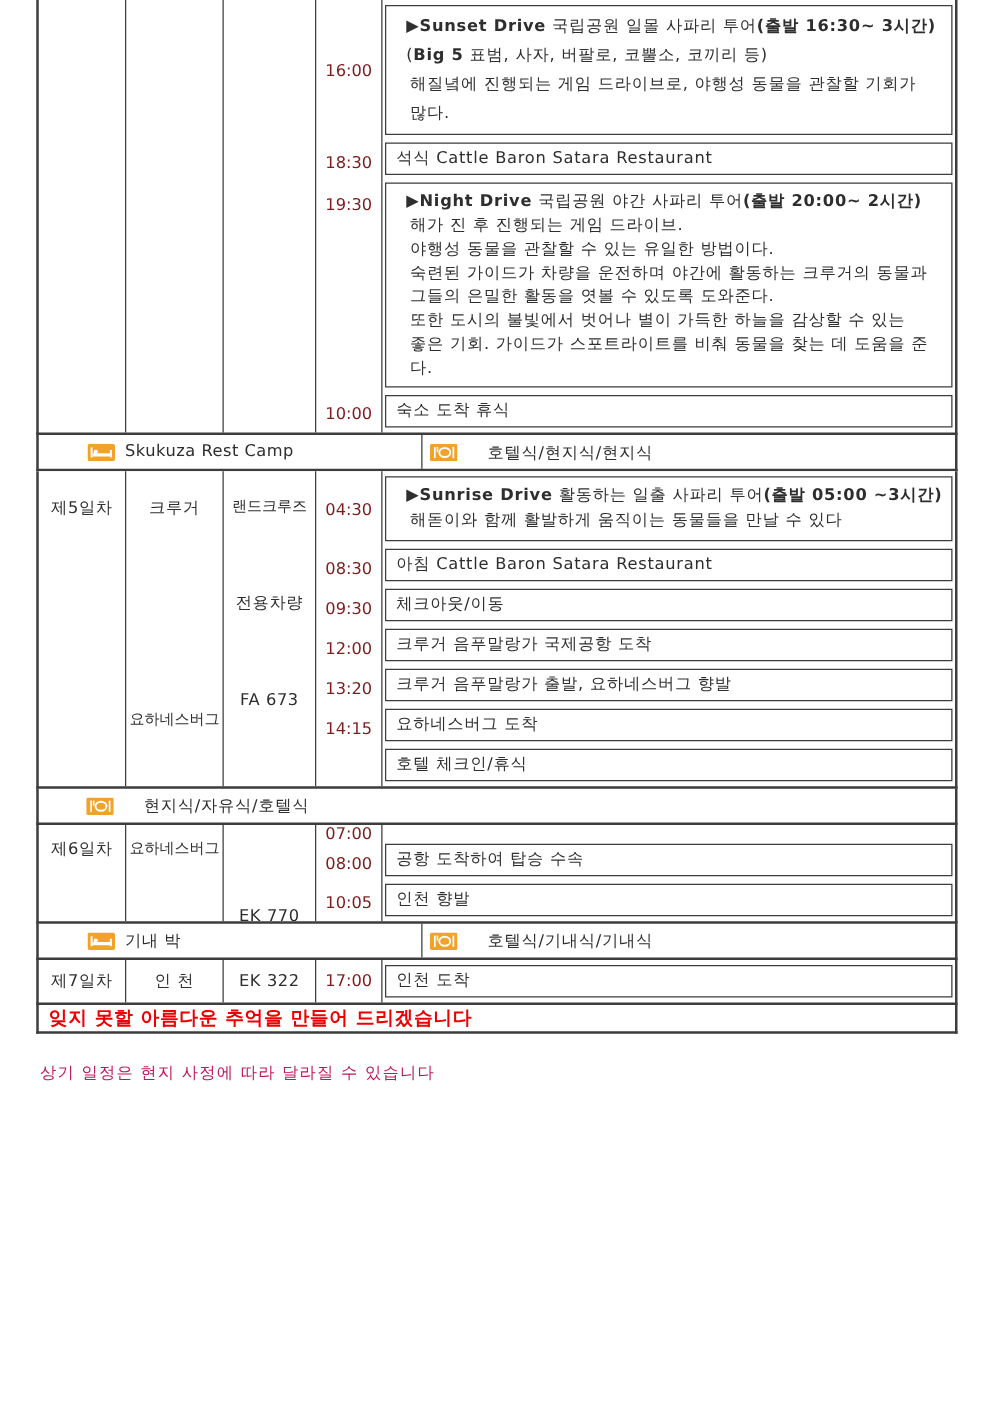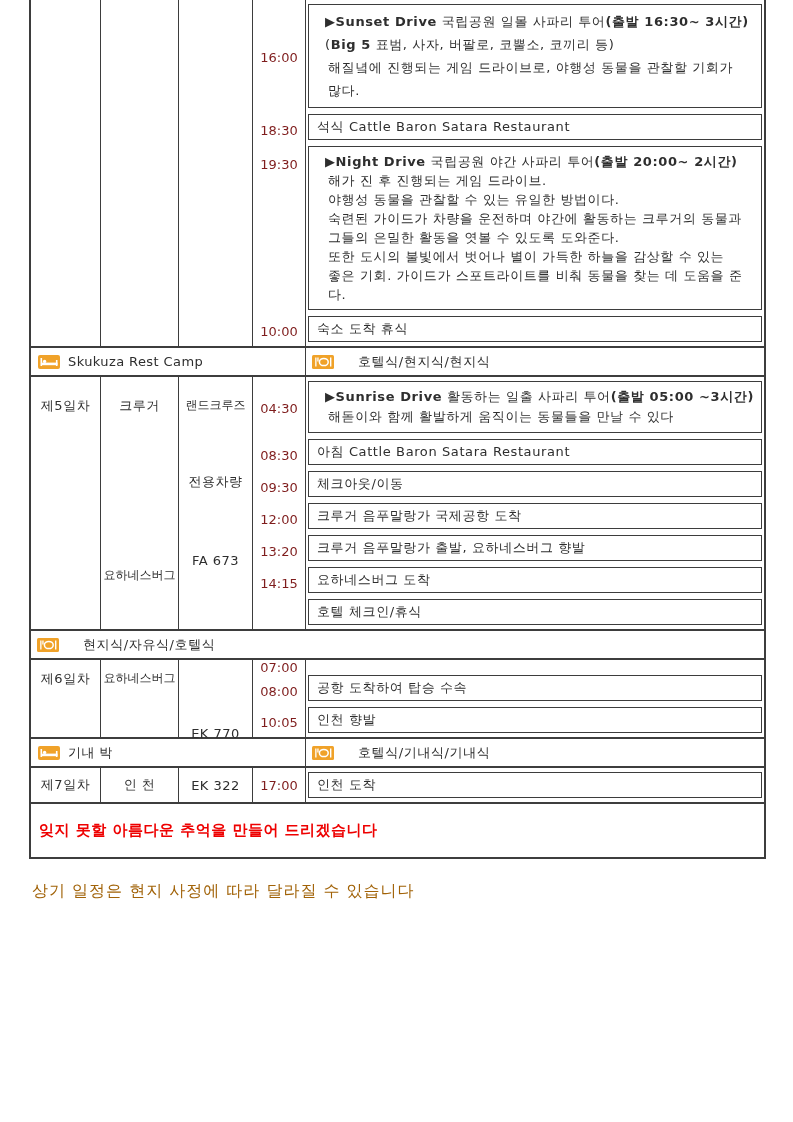--- a/index.html
+++ b/index.html
@@ -52,44 +52,44 @@
   .dbox.multi { display: block; padding: 5px 16px; }
   .dbox.lh23 { line-height: 23px; }
   .dbox.lh19 { line-height: 19px; }
   .b { font-weight: bold; }
   .titleline { white-space: nowrap; }
   .bodyline { padding-left: 3px; }
 
   
   .lodge {
     display: flex; align-items: stretch; height: 29px;
-    border: 2px solid #3d3d3d; border-top: none;
+    border: 2px solid #3d3d3d; border-top: none; padding-left: 32px;
   }
   .lodge-left {
     width: 275px; flex: none; border-right: 1.6px solid #3d3d3d;
     display: flex; align-items: center; gap: 8px; padding-left: 7px;
     font-size: 13px; letter-spacing: 0.4px;
   }
   .lodge-right {
     flex: 1; display: flex; align-items: center; gap: 24px; padding-left: 6px;
     font-size: 13px; letter-spacing: 0.6px;
   }
   .picto { flex: none; display: block; }
 
   
   .footer-row {
     border: 2px solid #3d3d3d; border-top: none;
-    height: 55px; display: flex; align-items: center; padding-left: 8px;
+    height: 23px; display: flex; align-items: center; padding-left: 8px;
   }
   .footer-row .msg {
     color: #ee0000; font-weight: bold; font-size: 15px; letter-spacing: 0.5px;
   }
   .note {
     margin: 22px 0 0 32px;
-    font-size: 16px; letter-spacing: 1px; color: #a16207;
+    font-size: 13px; letter-spacing: 1px; color: #be185d;
   }
 </style>
 </head>
 <body>
 
 <div class="page">
   <div class="itin">
 
     <div class="block cut-top" style="border-top:none">
       <div class="col col-day"></div>

